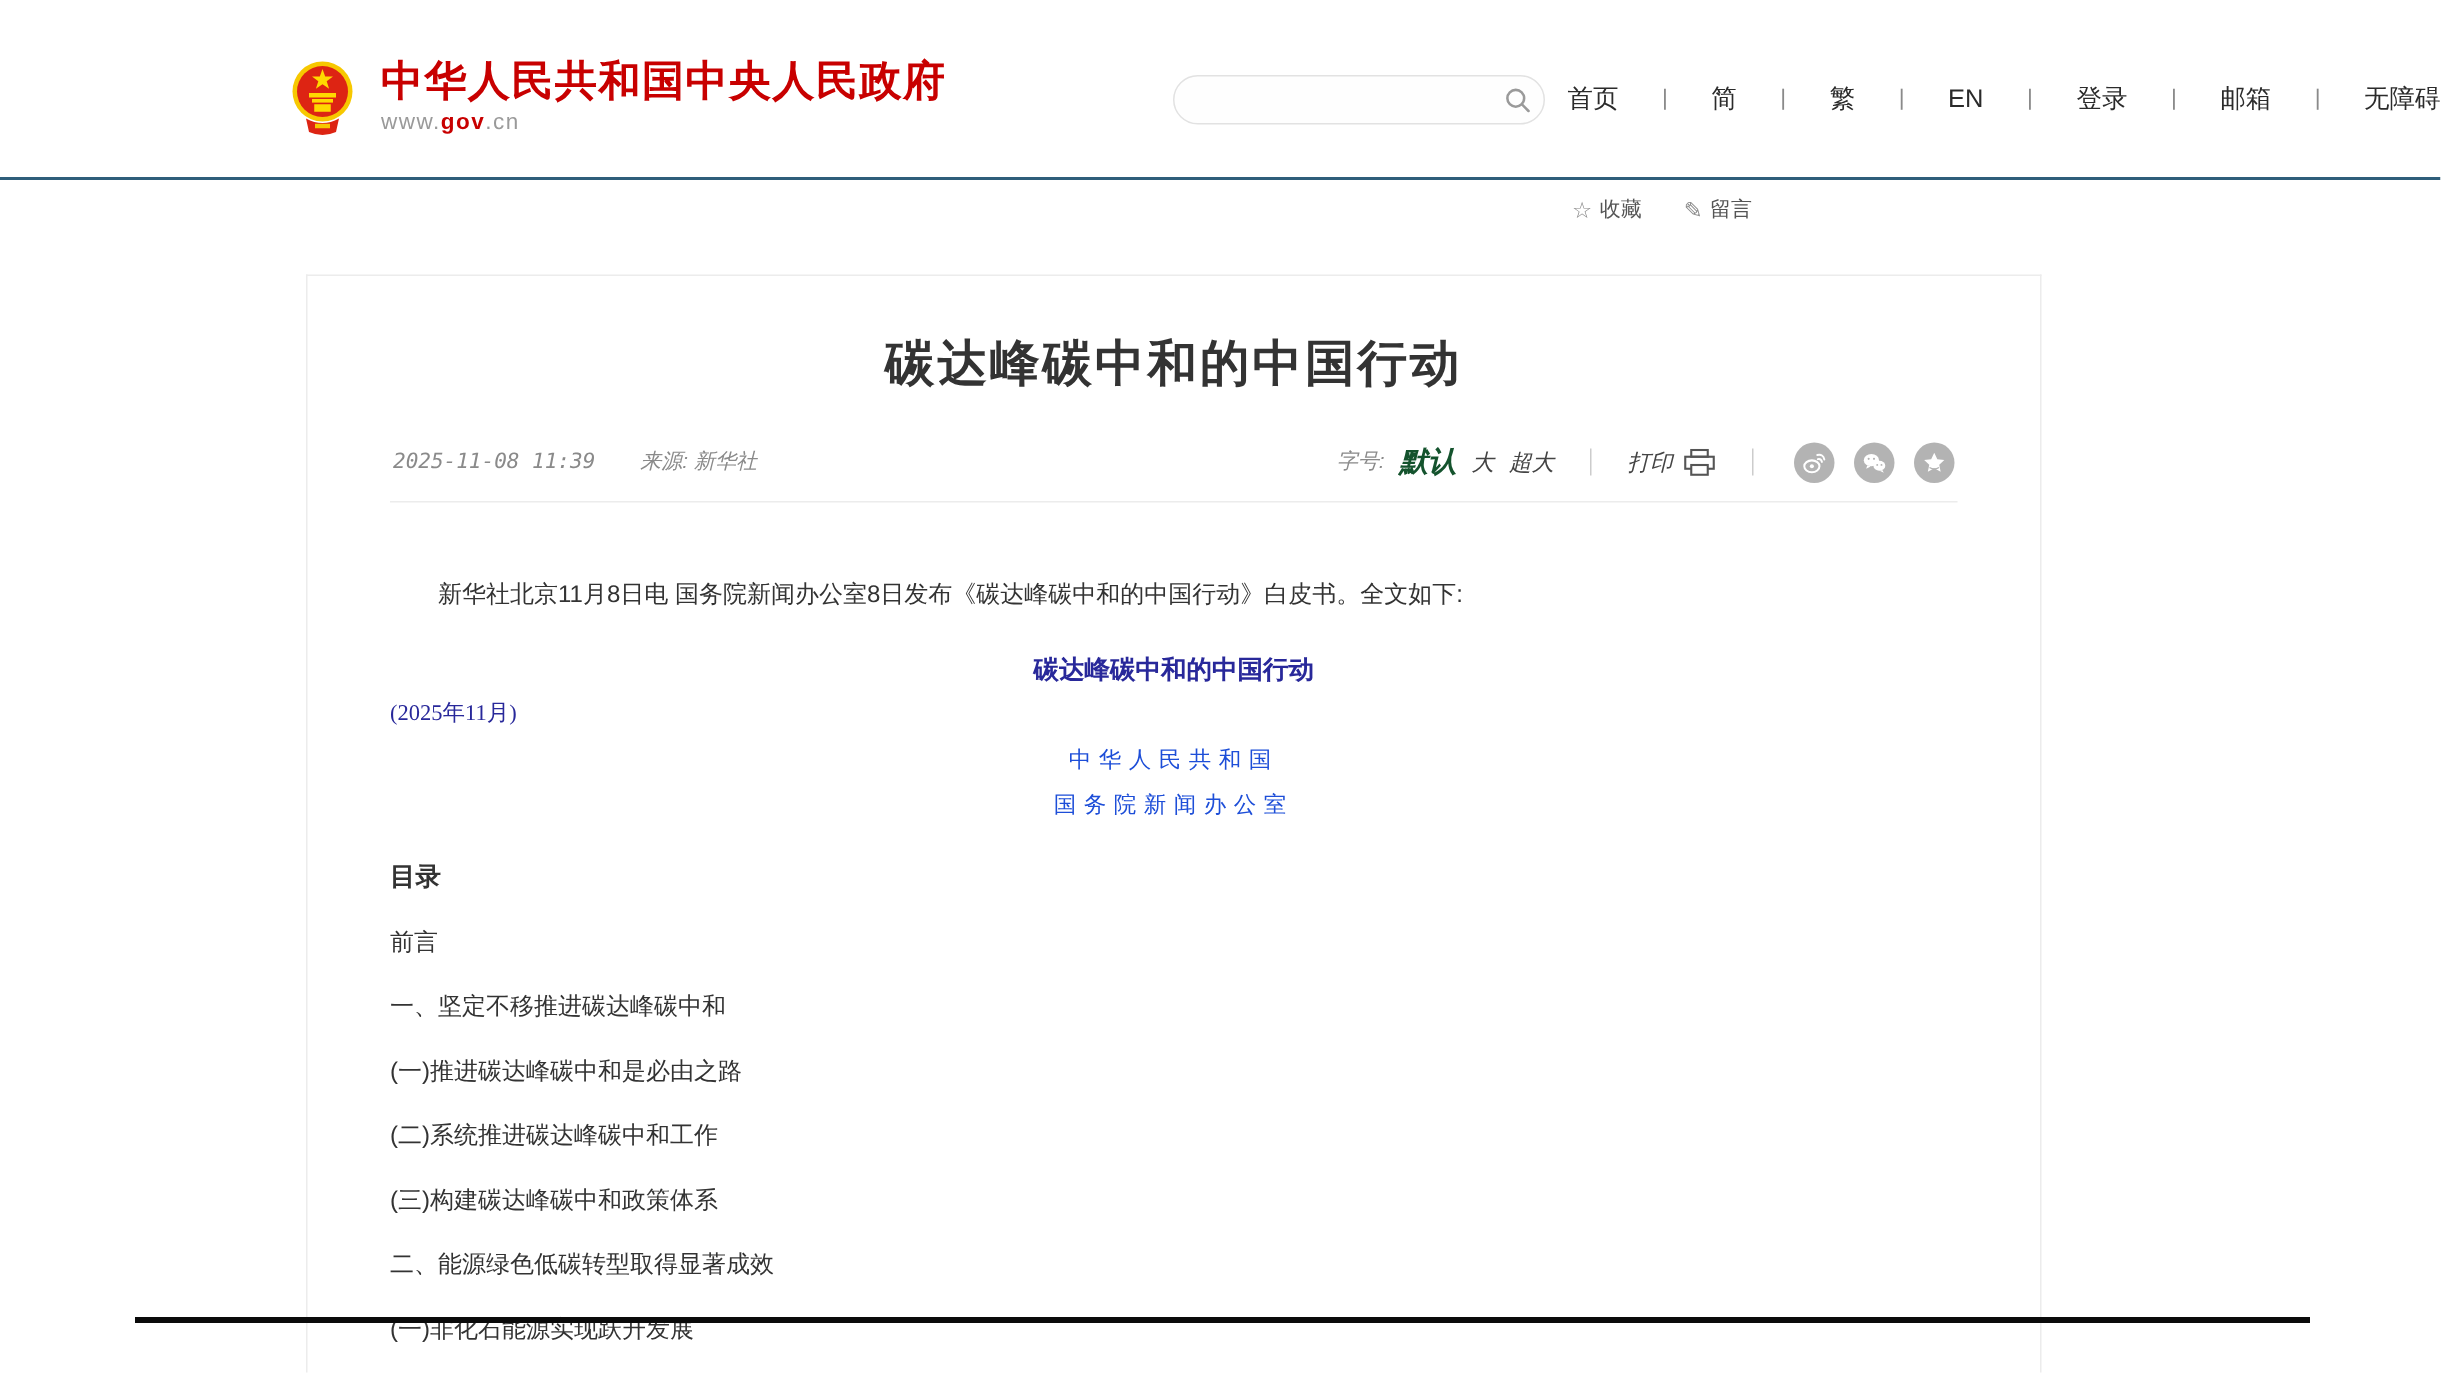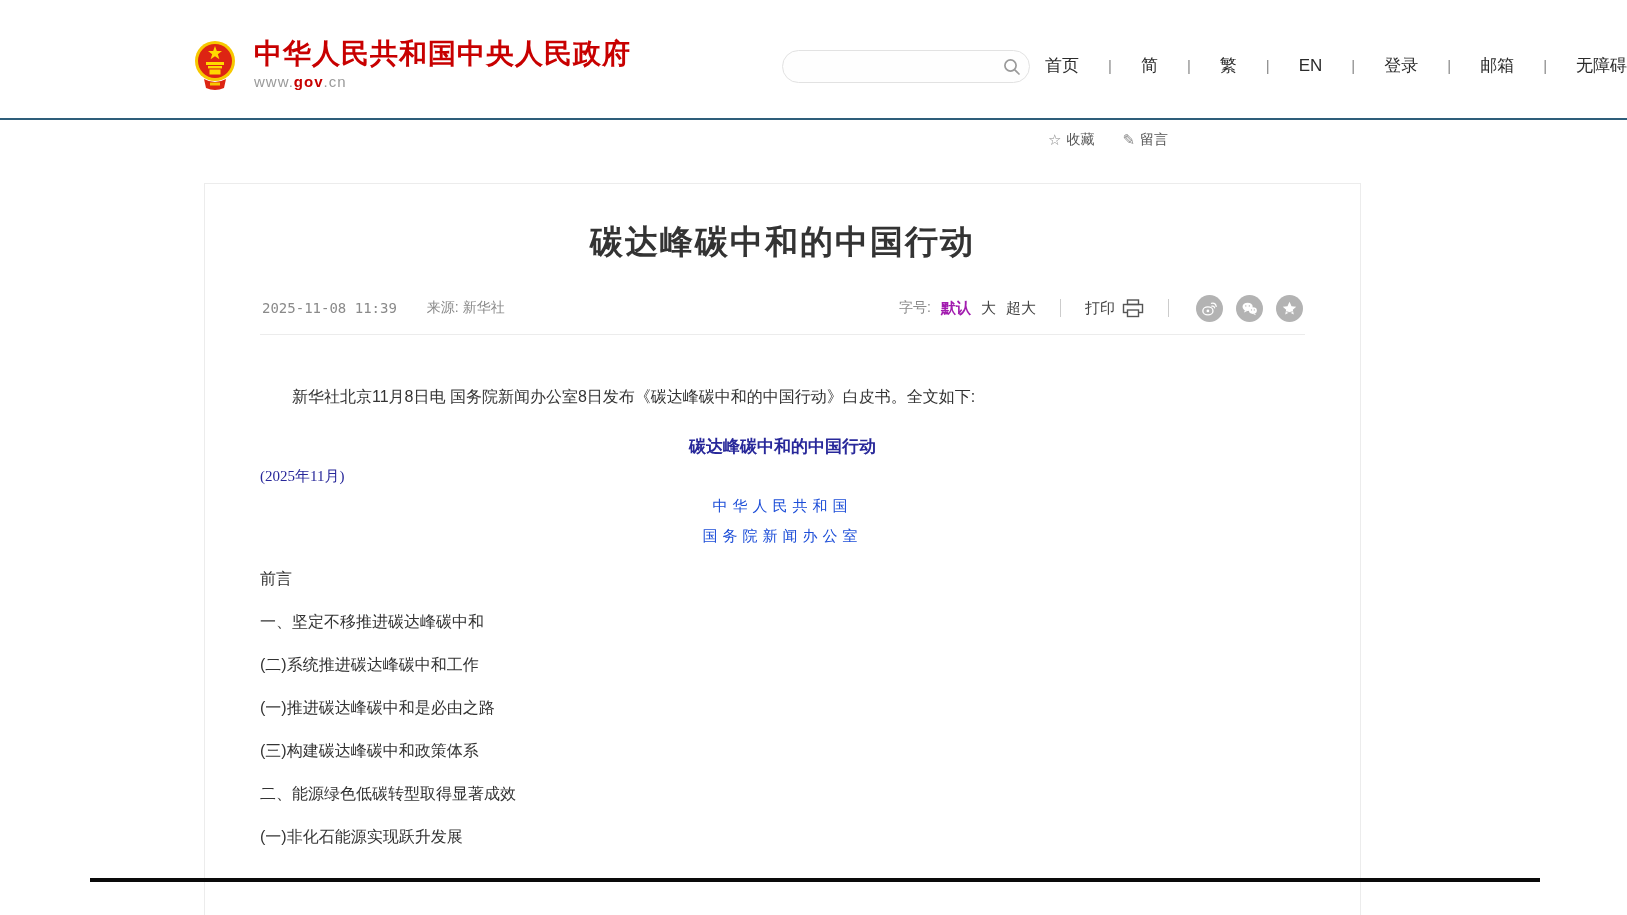--- a/index.html
+++ b/index.html
@@ -27,25 +27,25 @@
   
   .action-row { position:absolute; top:131px; left:1048px; display:flex; gap:28px; font-size:14px; color:#555; }
   .action { display:flex; align-items:center; gap:5px; cursor:pointer; }
   .action .ico { color:#888; font-size:15px; }
   
   .article { position:absolute; left:204px; top:183px; width:1157px; height:770px;
     background:#fff; border:1px solid #ececec; border-bottom:none; padding:0 55px; }
   .article h1 { margin-top:36px; text-align:center; font-size:33px; font-weight:600;
     color:#333; letter-spacing:2px; line-height:1.35; }
   .meta-row { margin-top:30px; display:flex; justify-content:space-between; align-items:center;
-    padding:0 2px 12px 2px; border-bottom:1px solid #ececec; font-size:14px; color:#8a8a8a; }
+    padding:0 2px 12px 2px; border-bottom:1px solid #ececec; font-size:14px; color:#8a8a8a;font-style:italic; }
   .meta-left { display:flex; gap:30px; align-items:center; font-family:"DejaVu Sans Mono","Liberation Mono",monospace; }
   .meta-left .src { font-family:"Liberation Sans",sans-serif; }
   .meta-right { display:flex; align-items:center; gap:10px; color:#8a8a8a; }
-  .fs-default { color:#a21caf; font-weight:bold; font-size:15px; cursor:pointer; }
+  .fs-default { color:#14532d; font-weight:bold; font-size:19px; cursor:pointer; }
   .fs-opt { color:#444; font-size:15px; cursor:pointer; }
   .vsep { width:1px; height:18px; background:#ccc; margin:0 14px; }
   .print { display:flex; align-items:center; gap:7px; color:#444; font-size:15px; cursor:pointer; }
   .share { width:27px; height:27px; border-radius:50%; background:#b3b3b3; display:flex;
     align-items:center; justify-content:center; cursor:pointer; margin-left:3px; }
   .share svg { width:19px; height:19px; }
   
   .lead { margin-top:50px; font-size:16px; line-height:24px; color:#333; text-indent:2em; }
   .doc-title { margin-top:26px; text-align:center; color:#28289a; font-weight:bold; font-size:17px; line-height:24px; }
   .doc-date { margin-top:6px; text-align:left; color:#28289a; font-size:15px; line-height:22px;font-family:Liberation Serif, serif; }
@@ -173,22 +173,23 @@
     </div>
   </div>
 
   <p class="lead">新华社北京11月8日电 国务院新闻办公室8日发布《碳达峰碳中和的中国行动》白皮书。全文如下:</p>
 
   <div class="doc-title">碳达峰碳中和的中国行动</div>
   <div class="doc-date">(2025年11月)</div>
   <div class="doc-author">中华人民共和国</div>
   <div class="doc-author">国务院新闻办公室</div>
 
+  <div class="toc-title">目录</div>
   <div class="toc-item">前言</div>
   <div class="toc-item">一、坚定不移推进碳达峰碳中和</div>
+  <div class="toc-item">(一)推进碳达峰碳中和是必由之路</div>
   <div class="toc-item">(二)系统推进碳达峰碳中和工作</div>
-  <div class="toc-item">(一)推进碳达峰碳中和是必由之路</div>
   <div class="toc-item">(三)构建碳达峰碳中和政策体系</div>
   <div class="toc-item">二、能源绿色低碳转型取得显著成效</div>
   <div class="toc-item">(一)非化石能源实现跃升发展</div>
 </div>
 
 <div class="bottom-bar"></div>
 
 </body></html>

